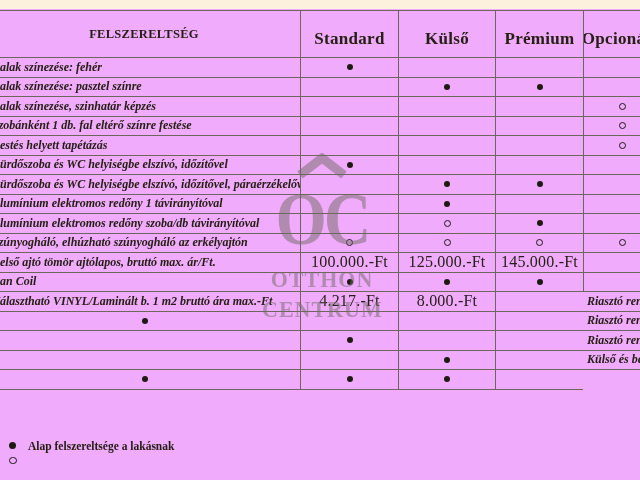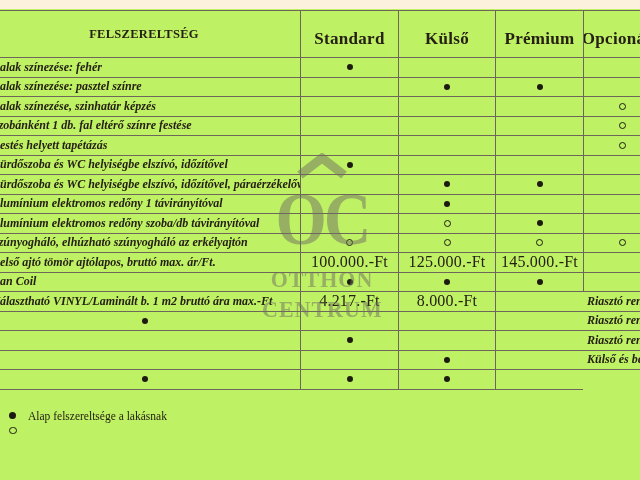--- a/index.html
+++ b/index.html
@@ -1,19 +1,19 @@
 <!DOCTYPE html>
 <html><head>
 <meta charset="utf-8">
 <style>
   html,body{margin:0;padding:0;}
   .stage{
     position:relative;
     width:640px;height:480px;
-    background:#bef264;
+    background:#f0abfc;
     overflow:hidden;
     font-family:"Liberation Serif", serif;
     color:#262014;
   }
   .topstrip{
     position:absolute;left:0;top:0;width:640px;height:9px;
     background:#fcf1dd;
   }
   
   .table-wrap{
@@ -64,22 +64,23 @@
   }
   .wm-line{
     font-size:22px;line-height:22px;font-weight:bold;
     letter-spacing:1px;
     transform:scaleY(1.05);
   }
   .wm-line.first{margin-top:22px;}
   .wm-line.second{margin-top:8px;}
   
   .legend{
-    position:absolute;left:9px;top:408px;
+    position:absolute;left:9px;top:438px;
     font-size:11.5px;
+    font-weight:bold;
   }
   .legend-row{
     display:flex;align-items:center;
     height:15px;
   }
   .legend-row .marker{margin-right:12px;flex:0 0 auto;}
   .legend-row .dot{width:7px;height:7px;}
   .legend-row .ring{width:5.5px;height:5.5px;border-width:1.3px;}
 </style>
 </head>

